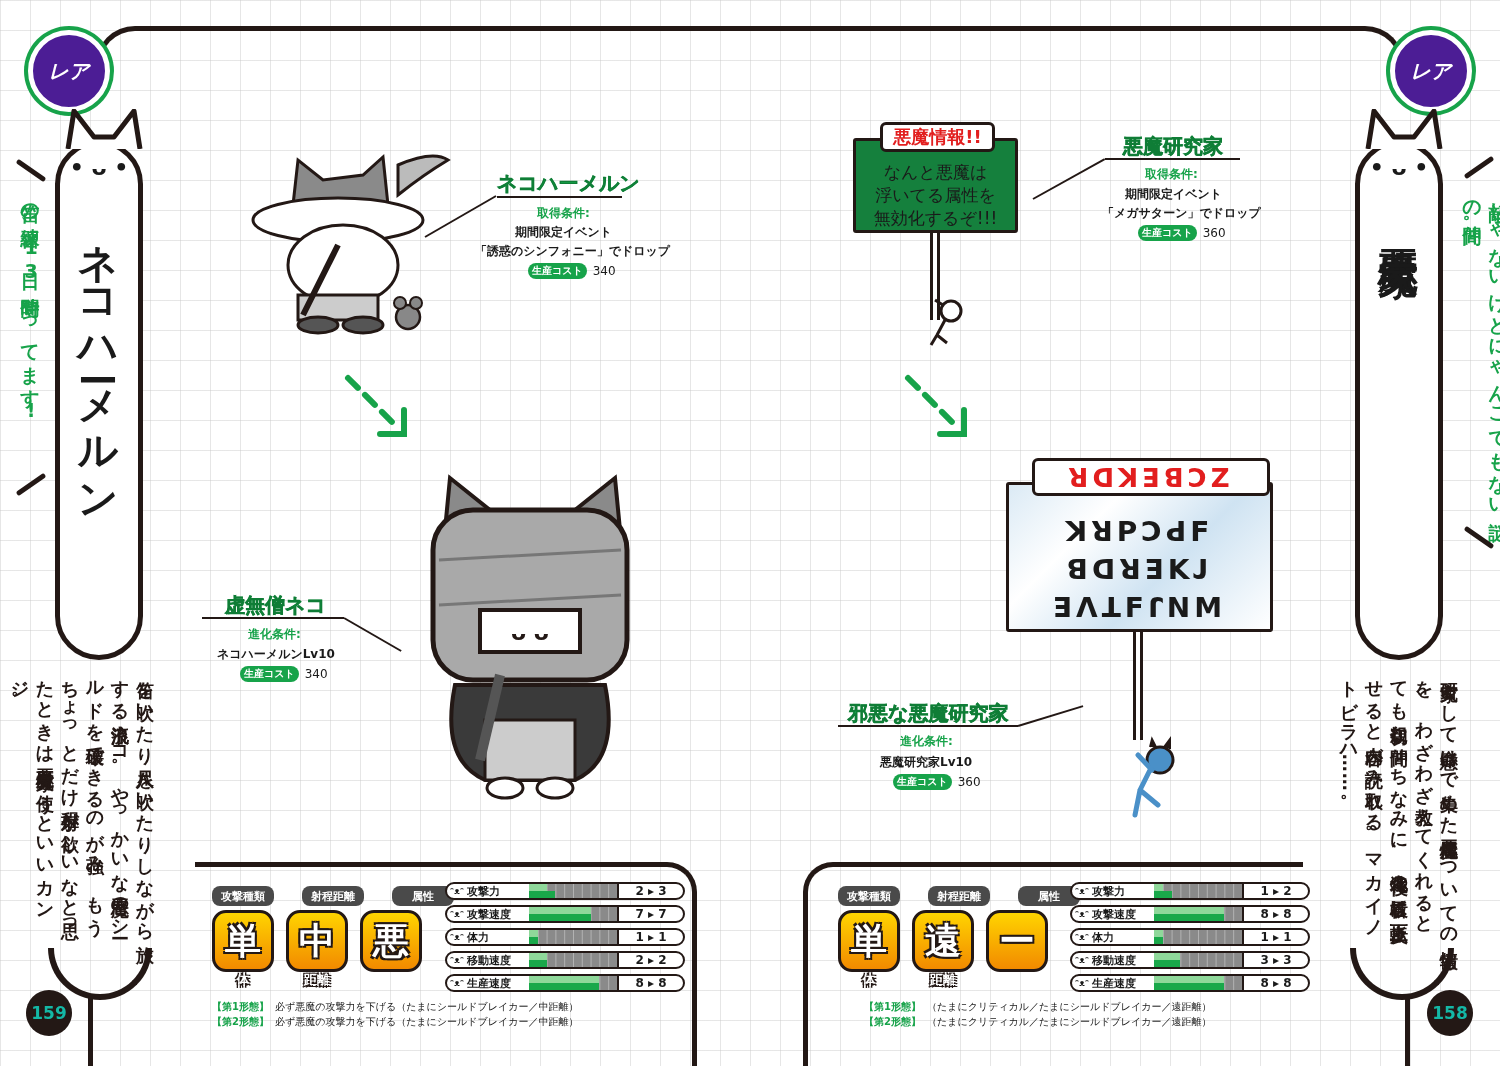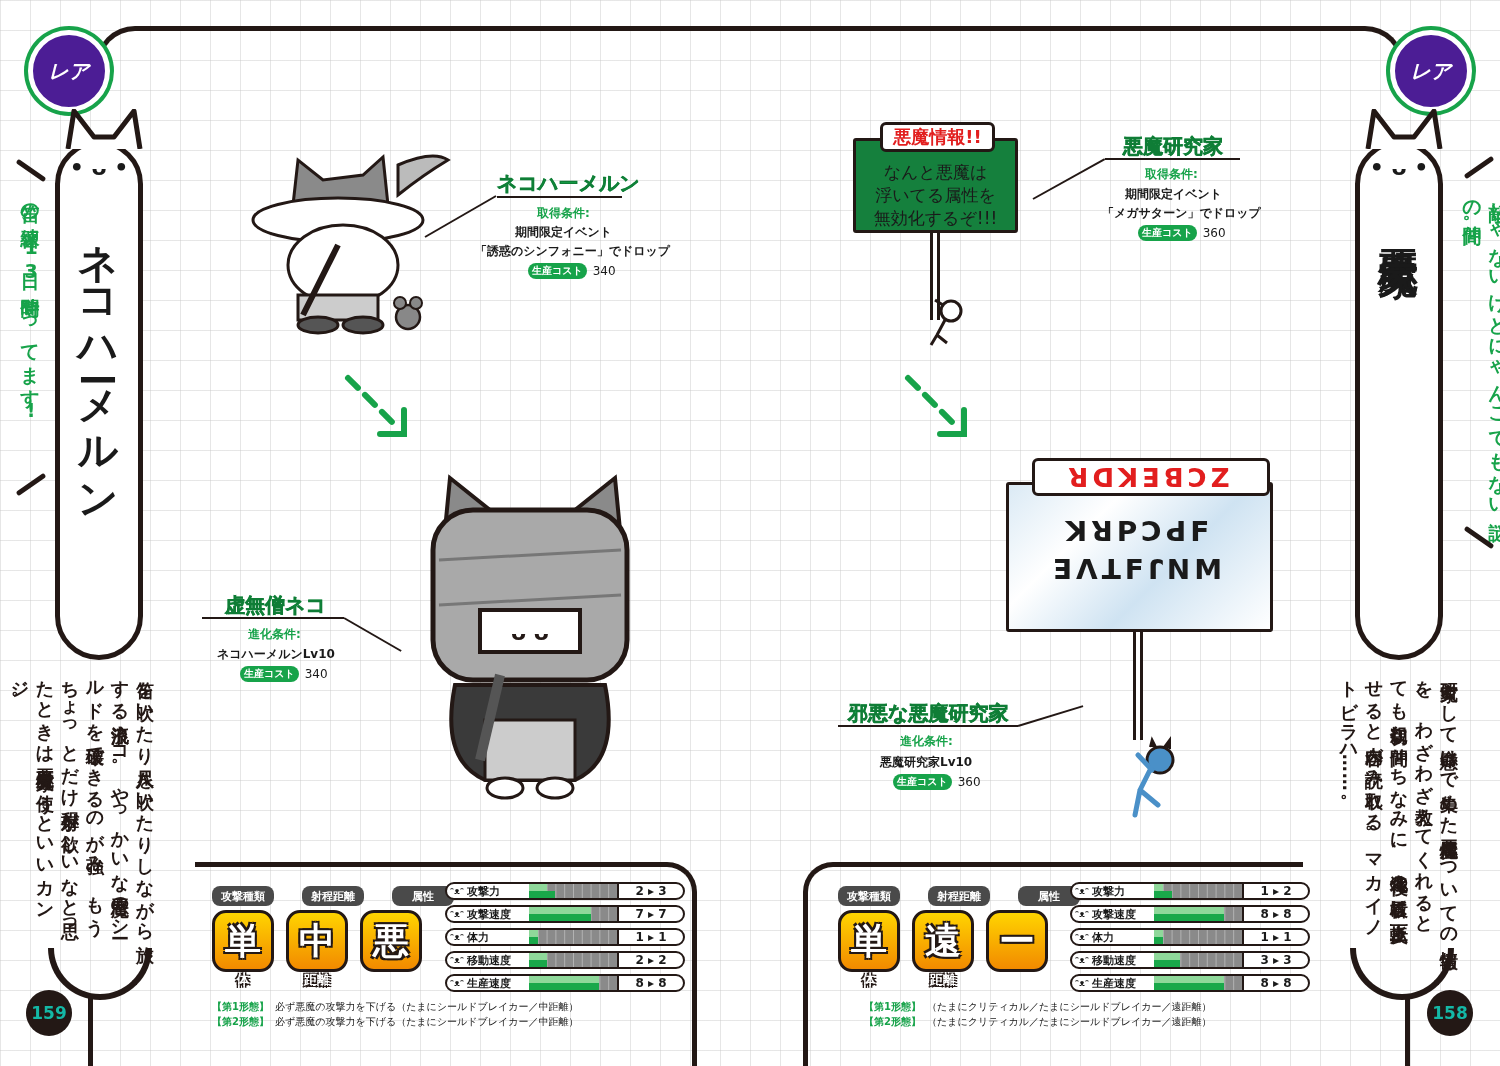--- a/index.html
+++ b/index.html
@@ -302,20 +302,21 @@
 
 <svg class="arrow" style="left:900px;top:370px;" viewBox="0 0 90 90">
   <line x1="8" y1="8" x2="58" y2="58" stroke="#17a34a" stroke-width="6" stroke-dasharray="14 10" stroke-linecap="round"></line>
   <polyline points="40,64 64,64 64,40" fill="none" stroke="#17a34a" stroke-width="6" stroke-linecap="round"></polyline>
 </svg>
 
 <div class="pole" style="left:1133px;top:630px;height:110px;"></div>
 <div class="sign" style="left:1006px;top:482px;width:267px;height:150px;border-radius:3px;background:linear-gradient(135deg,#dbeaf5 0%,#fff 30%,#cfe3f2 60%,#fff 100%);">
   <div style="position:absolute;top:28px;left:0;width:100%;text-align:center;font-size:28px;line-height:38px;font-weight:bold;letter-spacing:4px;">
     <div>ꓘꓤꓑꓛꓒꓝ</div>
+    <div>ꓭꓷꓤꓱꓗꓙ</div>
     <div>ꓱꓥꓕꓝꓩꓠꓟ</div>
   </div>
 </div>
 <div class="sign-head" style="left:1020px;top:458px;width:238px;height:38px;font-size:26px;line-height:34px;letter-spacing:4px;margin-left:12px;">ꓤꓷꓘꓱꓭꓛꓜ</div>
 <svg class="char" style="left:1130px;top:735px;" width="60" height="90" viewBox="0 0 60 90">
   <circle cx="30" cy="25" r="13" fill="#4a90c8" stroke="#231815" stroke-width="3"></circle>
   <path d="M20 12 L22 4 L26 12 M34 12 L40 4 L40 14" fill="#231815" stroke="#231815" stroke-width="2"></path>
   <path d="M20 35 L10 55 M10 55 L5 80 M10 55 L28 70 M22 35 L8 20" stroke="#4a90c8" stroke-width="5" fill="none" stroke-linecap="round"></path>
 </svg>
 

